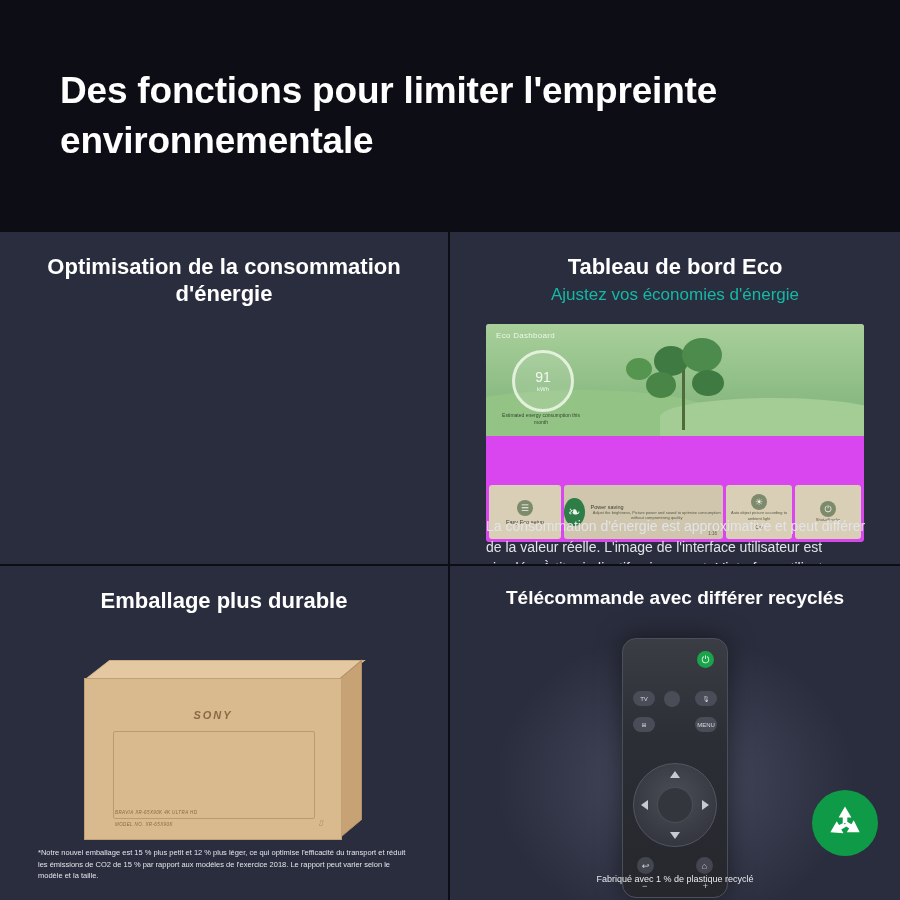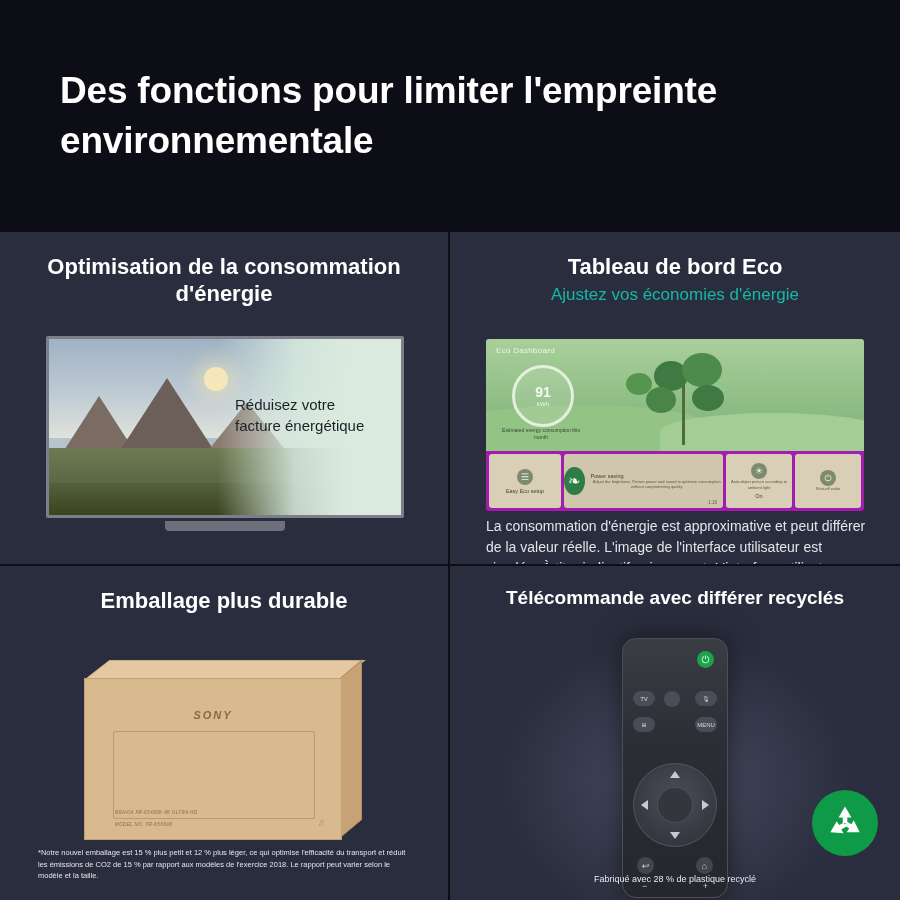--- a/index.html
+++ b/index.html
@@ -146,24 +146,24 @@
     width: 120px;
     height: 10px;
     background: #6d707a;
     border-radius: 0 0 4px 4px;
   }
 
   
   .dash {
     position: absolute;
     left: 36px;
-    top: 107px;
+    top: 92px;
     width: 378px;
-    height: 172px;
-    background: #a21caf;
+    height: 218px;
+    background: #d946ef;
     border-radius: 3px;
     overflow: hidden;
   }
   .dash-top {
     position: absolute;
     left: 0; right: 0; top: 0; height: 112px;
     background: linear-gradient(180deg, #a9cf9a 0%, #8dbd84 60%, #7fae79 100%);
   }
   .dash-label {
     position: absolute;
@@ -185,21 +185,21 @@
     width: 56px; height: 56px;
     border-radius: 50%;
     border: 3px solid #e3f0dc;
     background: rgba(255,255,255,0.12);
     display: flex;
     flex-direction: column;
     align-items: center;
     justify-content: center;
     color: #f2f9ee;
   }
-  .gauge .num { font-size: 14px; font-weight: 700; line-height: 1; }
+  .gauge .num { font-size: 14px; font-weight: 400; line-height: 1; }
   .gauge .unit { font-size: 6px; margin-top: 2px; }
   .gauge-caption {
     position: absolute;
     left: 14px; top: 88px;
     width: 82px;
     font-size: 5px;
     color: #33492c;
     text-align: center;
     line-height: 1.3;
   }
@@ -442,34 +442,20 @@
 <div class="page">
 
   <div class="header">
     <h1>Des fonctions pour limiter l'empreinte environnementale</h1>
   </div>
 
   <div class="grid">
 
     <div class="cell tl">
       <div class="cell-title">Optimisation de la consommation d'énergie</div>
-      <div class="tv-wrap">
-        <div class="tv-screen">
-          <div class="sky"></div>
-          <div class="sun"></div>
-          <div class="mount m1"></div>
-          <div class="mount m2"></div>
-          <div class="mount m3"></div>
-          <div class="ground"></div>
-          <div class="ground2"></div>
-          <div class="fade-right"></div>
-          <div class="tv-text">Réduisez votre facture énergétique</div>
-        </div>
-        <div class="tv-stand"></div>
-      </div>
     </div>
 
     <div class="cell tr">
       <div class="cell-title">Tableau de bord Eco</div>
       <div class="cell-sub">Ajustez vos économies d'énergie</div>
 
       <div class="dash">
         <div class="dash-top">
           <div class="hill hill1"></div>
           <div class="hill hill2"></div>
@@ -568,18 +554,18 @@
         <div class="recycle">
           <svg width="44" height="44" viewBox="0 0 48 48" aria-hidden="true">
             <g fill="#ffffff">
               <path d="M24 6 L31 18 L26.5 18 L26.5 24 L21.5 24 L21.5 18 L17 18 Z"></path>
               <path d="M8 34 L15 22 L17.5 26.3 L22.7 23.7 L25.2 28 L19.9 31 L22.4 35.3 Z"></path>
               <path d="M40 34 L26 34 L28.5 29.7 L23.3 26.7 L25.8 22.4 L31 25.4 L33.5 21.1 Z"></path>
             </g>
           </svg>
         </div>
 
-        <div class="remote-caption">Fabriqué avec 28 % de plastique recyclé</div>
+        <div class="remote-caption">Fabriqué avec 1 % de plastique recyclé</div>
       </div>
     </div>
 
   </div>
 </div>
 
 </body></html>

